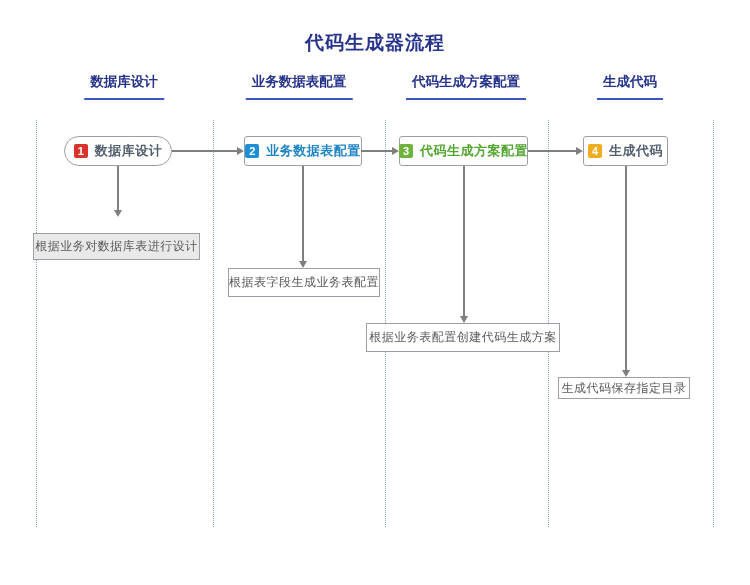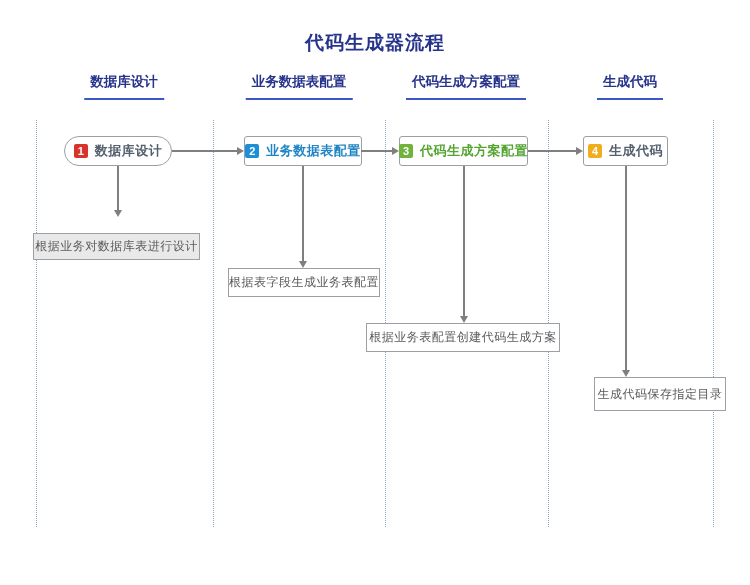--- a/index.html
+++ b/index.html
@@ -136,21 +136,21 @@
     font-size: 12px;
     letter-spacing: 0.5px;
     display: flex;
     align-items: center;
     justify-content: center;
     white-space: nowrap;
   }
   .annotation.a1 { left: 33px;  top: 217px; width: 167px; height: 27px; background: var(--annotation-fill-1); margin-top: 16px; }
   .annotation.a2 { left: 228px; top: 268px; width: 152px; height: 29px; }
   .annotation.a3 { left: 366px; top: 323px; width: 194px; height: 29px; }
-  .annotation.a4 { left: 558px; top: 377px; width: 132px; height: 34px; margin-left: 36px; }
+  .annotation.a4 { left: 558px; top: 377px; width: 132px; height: 22px; }
 </style>
 </head>
 <body>
 
 <div id="stage">
 
   <div class="flow-title">代码生成器流程</div>
 
   <div class="lane-header h1">数据库设计</div>
   <div class="lane-header h2">业务数据表配置</div>

